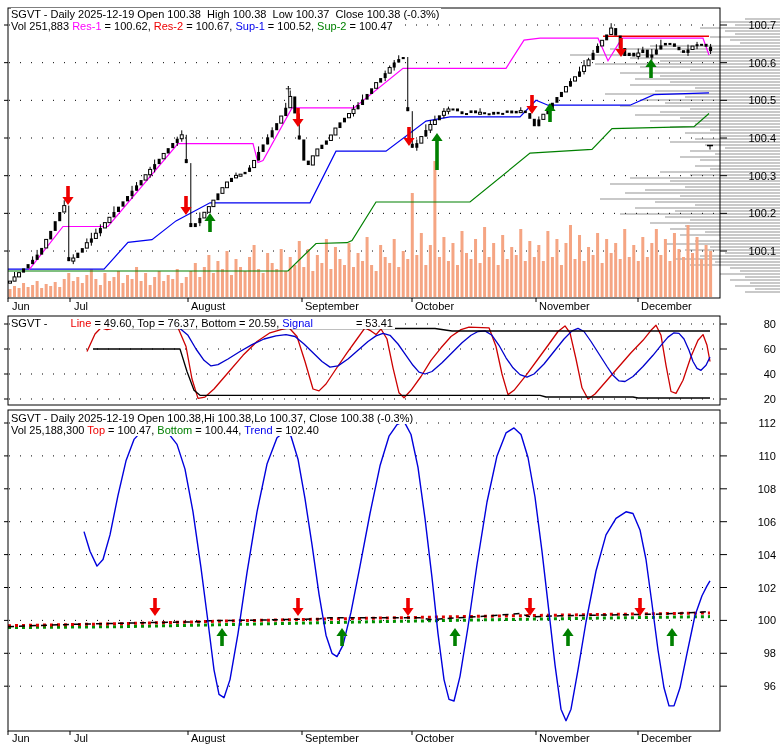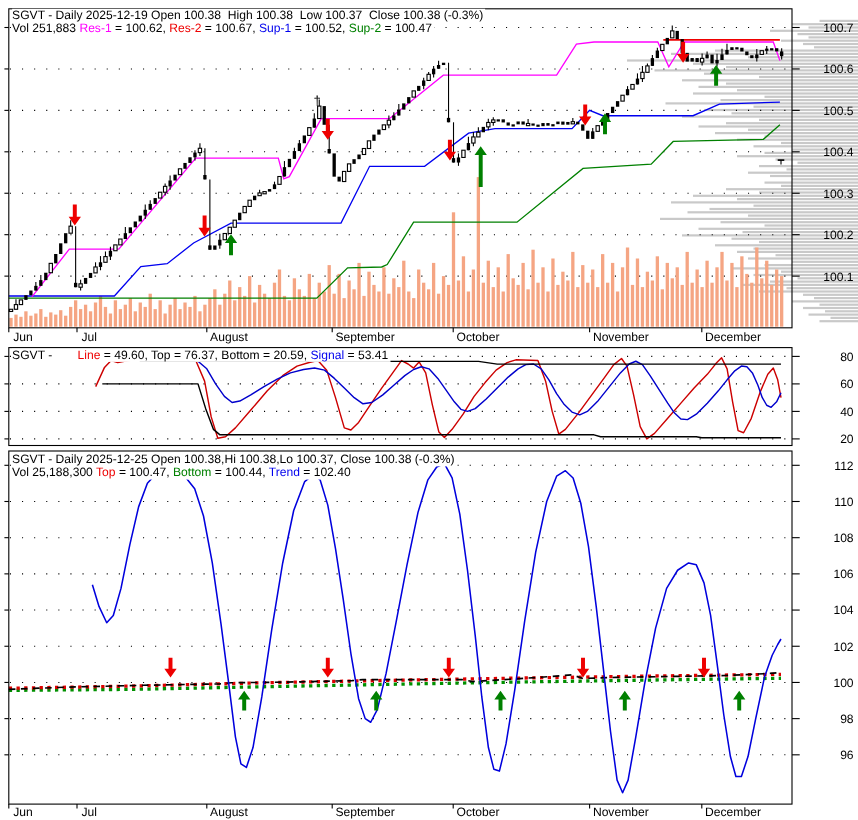--- a/index.html
+++ b/index.html
@@ -639,17 +639,17 @@
         <text x="305" y="742" font-size="11" fill="#000">September</text>
         <text x="415" y="742" font-size="11" fill="#000">October</text>
         <text x="539" y="742" font-size="11" fill="#000">November</text>
         <text x="641" y="742" font-size="11" fill="#000">December</text>
       </g>
     </svg>
 
   <div class="t" style="top:8px;left:11px;">SGVT - Daily 2025-12-19 Open 100.38  High 100.38  Low 100.37  Close 100.38 (-0.3%)</div>
   <div class="t" style="top:20px;left:11px;" id="topLine2"><span style="color: rgb(0, 0, 0);">Vol 251,883 </span><span style="color: rgb(255, 0, 255);">Res-1</span><span style="color: rgb(0, 0, 0);"> = 100.62, </span><span style="color: rgb(238, 0, 0);">Res-2</span><span style="color: rgb(0, 0, 0);"> = 100.67, </span><span style="color: rgb(0, 0, 238);">Sup-1</span><span style="color: rgb(0, 0, 0);"> = 100.52, </span><span style="color: rgb(0, 128, 0);">Sup-2</span><span style="color: rgb(0, 0, 0);"> = 100.47</span></div>
 
-  <div class="t" style="top:317px;left:11px;" id="midLine1"><span style="color: rgb(0, 0, 0);">SGVT - </span><span style="color: rgb(238, 0, 0); margin-left: 20px;">Line</span><span style="color: rgb(0, 0, 0); text-align: right;"> = 49.60, Top = 76.37, Bottom = 20.59, </span><span style="color: rgb(0, 0, 238); text-align: center;">Signal</span><span style="color: rgb(0, 0, 0);"> = 53.41</span></div>
+  <div class="t" style="top:317px;left:11px;" id="midLine1"><span style="color: rgb(0, 0, 0);">SGVT - </span><span style="color: rgb(238, 0, 0); margin-left: 20px;">Line</span><span style="color: rgb(0, 0, 0); text-align: right;"> = 49.60, Top = 76.37, Bottom = 20.59, </span><span style="color: rgb(0, 0, 238); text-align: center;">Signal</span><span style="color: rgb(0, 0, 0); padding-left: 40px;"> = 53.41</span></div>
 
-  <div class="t" style="top:412px;left:11px;">SGVT - Daily 2025-12-25 Open 100.38,Hi 100.38,Lo 100.37, Close 100.38 (-0.3%)</div>
+  <div class="t" style="top:412px;left:11px;">SGVT - Daily 2025-12-19 Open 100.38,Hi 100.38,Lo 100.37, Close 100.38 (-0.3%)</div>
   <div class="t" style="top:424px;left:11px;" id="botLine2"><span style="color: rgb(0, 0, 0);">Vol 25,188,300 </span><span style="color: rgb(238, 0, 0);">Top</span><span style="color: rgb(0, 0, 0);"> = 100.47, </span><span style="color: rgb(0, 128, 0);">Bottom</span><span style="color: rgb(0, 0, 0);"> = 100.44, </span><span style="color: rgb(0, 0, 238);">Trend</span><span style="color: rgb(0, 0, 0);"> = 102.40</span></div>
 </div>
 
 </body></html>

